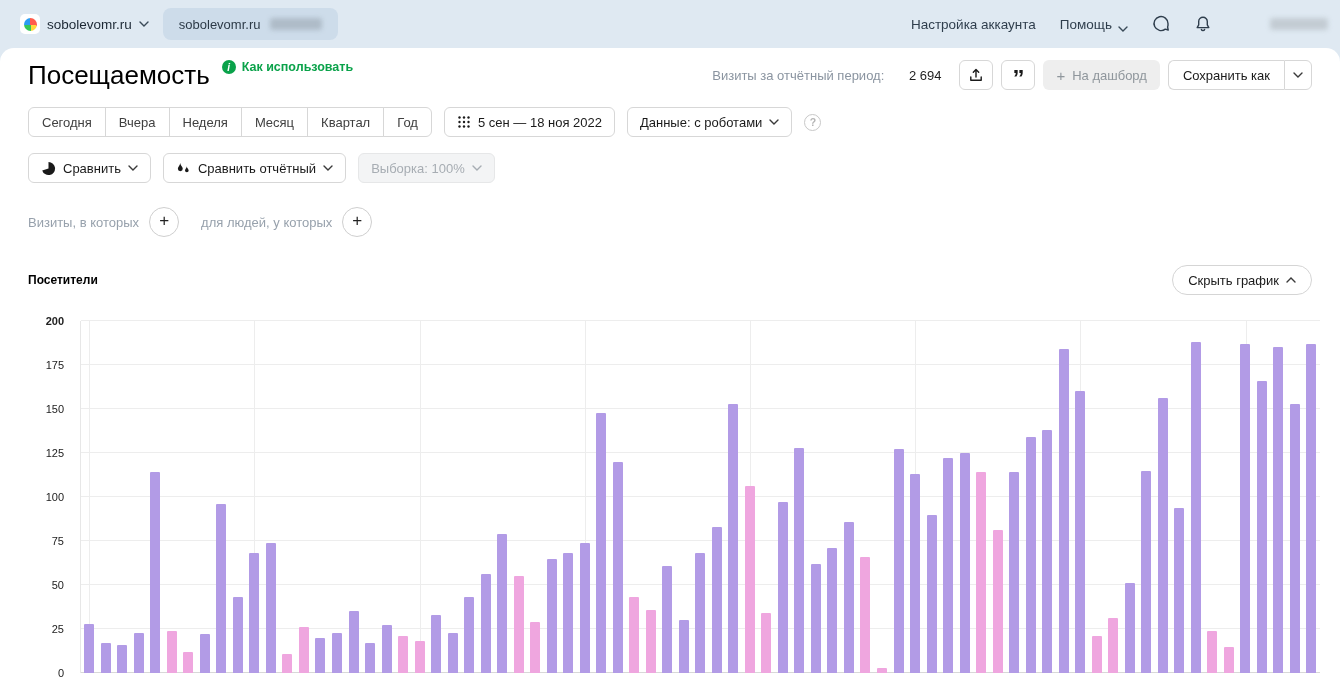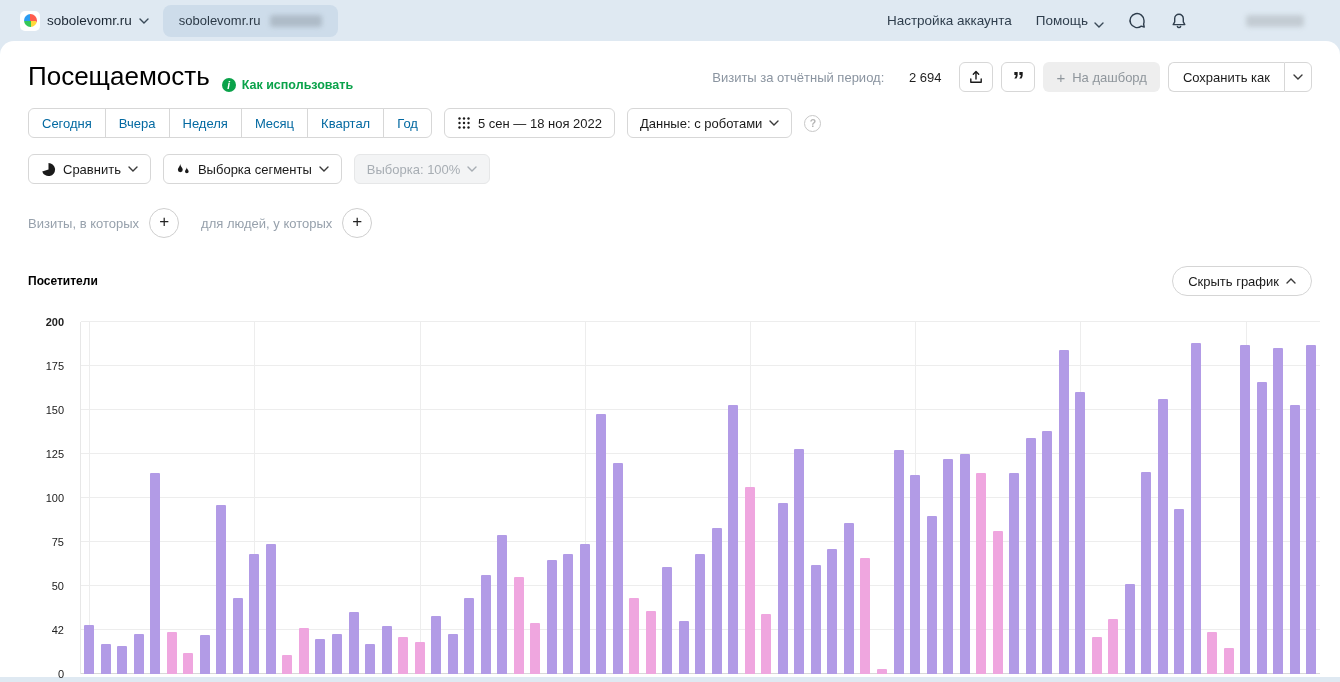--- a/index.html
+++ b/index.html
@@ -1,58 +1,58 @@
 <!DOCTYPE html>
 <html><head>
 <meta charset="utf-8">
 <style>
   * { box-sizing: border-box; margin: 0; padding: 0; }
   html,body { width:1340px; height:682px; overflow:hidden; }
   body { font-family:"Liberation Sans", sans-serif; background:#dfe9f2; color:#1a1a1a; }
 
   
-  .topbar { height:41px; display:flex; align-items:center; padding:0 36px 0 10px; }
+  .topbar { height:48px; display:flex; align-items:center; padding:0 12px 0 10px; }
   .switcher { display:flex; align-items:center; gap:7px; padding:0 10px; height:32px; cursor:pointer; }
   .logo-tile { width:20px; height:20px; background:#fff; border-radius:5px; display:grid; place-items:center; }
   .logo-pie { width:13px; height:13px; border-radius:50%;
     background:conic-gradient(#ff5c4d 0 100deg, #ffd93b 100deg 180deg, #35c759 180deg 265deg, #2b9cf2 265deg 360deg); }
   .switcher-label { font-size:13.5px; color:#1c2834; }
   .tab { display:flex; align-items:center; gap:10px; height:32px; padding:0 16px; background:#cddcea; border-radius:8px; margin-left:4px; cursor:pointer; }
   .tab-label { font-size:13px; color:#2c3a47; }
   .redact { background:#a9b6c2; border-radius:3px; filter:blur(2.5px); opacity:.85; }
   .topbar-right { margin-left:auto; display:flex; align-items:center; gap:24px; font-size:13.5px; color:#2f3e4d; }
   .nav-link { cursor:pointer; }
   .help { display:flex; align-items:flex-end; gap:6px; cursor:pointer; }
   .icon18 { width:18px; height:18px; display:block; }
   .avatar-wrap { display:flex; align-items:center; gap:8px; }
   .avatar { width:26px; height:26px; border-radius:50%; overflow:hidden; }
   .avatar-inner { width:100%; height:100%; background:linear-gradient(135deg,#ecbd85,#b9825a 60%,#8a5a3d); filter:blur(1.5px); }
 
   
   .main { background:#fff; border-radius:14px 14px 0 0; height:636px; padding:0 28px; }
 
-  .title-row { display:flex; align-items:flex-end; padding-top:20px; }
+  .title-row { display:flex; align-items:flex-start; padding-top:12px; }
   h1 { font-size:26px; font-weight:500; color:#000; }
   .how-to { display:flex; align-items:center; gap:6px; margin-left:12px; color:#0aa24a; font-size:12.5px; font-weight:700; cursor:pointer; text-decoration:none; }
   .info-ic { width:14px; height:14px; border-radius:50%; background:#0aa24a; color:#fff; font-size:10px; font-weight:700; display:grid; place-items:center; font-style:italic; }
   .title-right { margin-left:auto; display:flex; align-items:center; gap:8px; }
   .visits { font-size:13px; margin-right:10px; }
   .vlab { color:#8a94a0; }
   .vval { color:#1f1f1f;margin-left:21px; }
   .icon-btn { width:34px; height:30px; border:1px solid #d7d7d7; border-radius:6px; background:#fff; display:grid; place-items:center; cursor:pointer; }
   .quotes-glyph { font-size:24px; line-height:10px; color:#1a1a1a; font-weight:700; transform:translateY(4px); }
   .btn-dashboard { height:30px; padding:0 13px; border:none; border-radius:6px; background:#eeeeee; color:#8f969c; font-size:13px; display:flex; align-items:center; gap:7px; cursor:pointer; font-family:inherit; }
   .btn-dashboard .plus { font-size:15px; line-height:1; }
   .save-group { display:flex; }
   .save-main { height:30px; padding:0 14px; border:1px solid #d7d7d7; border-right:none; border-radius:6px 0 0 6px; background:#fff; font-size:13px; color:#1a1a1a; cursor:pointer; font-family:inherit; }
   .save-caret { width:28px; height:30px; border:1px solid #d7d7d7; border-radius:0 6px 6px 0; background:#fff; display:grid; place-items:center; cursor:pointer; }
 
   .filter-row { display:flex; align-items:center; gap:12px; margin-top:16px; }
   #period-group { display:flex; }
-  .pbtn { height:30px; padding:0 13px; border:1px solid #d7d7d7; background:#fff; font-size:13px; color:#0369a1; margin-left:-1px; cursor:pointer; font-family:inherit; }
+  .pbtn { height:30px; padding:0 13px; border:1px solid #d7d7d7; background:#fff; font-size:13px; color:#404040; margin-left:-1px; cursor:pointer; font-family:inherit; }
   .pbtn:first-child { border-radius:6px 0 0 6px; margin-left:0; }
   .pbtn:last-child { border-radius:0 6px 6px 0; }
   .btn { height:30px; padding:0 12px; border:1px solid #d7d7d7; border-radius:6px; background:#fff; font-size:13px; color:#1a1a1a; display:flex; align-items:center; gap:7px; cursor:pointer; font-family:inherit; }
   .btn.disabled { background:#f3f4f5; border-color:#e6e7e8; color:#a7adb3; }
   .btn.disabled svg path { stroke:#a7adb3; }
   .q-icon { width:17px; height:17px; border-radius:50%; border:1.5px solid #c8c8c8; color:#b5b5b5; font-size:10.5px; font-weight:700; display:grid; place-items:center; cursor:pointer; }
 
   .cond-row { display:flex; align-items:center; gap:10px; margin-top:24px; font-size:13px; color:#97a1ac; }
   .plus-btn { width:30px; height:30px; border-radius:50%; border:1px solid #cfcfcf; background:#fff; font-size:17px; color:#222; display:grid; place-items:center; cursor:pointer; padding-bottom:2px; }
   .cond-gap { width:2px; }
@@ -190,21 +190,21 @@
       <span>Сравнить</span>
       <svg width="10" height="6" viewBox="0 0 10 6">
           <path d="M1 1l4 4 4-4" stroke="#3a3a3a" stroke-width="1.4" fill="none" stroke-linecap="round"></path>
         </svg>
     </button>
     <button class="btn">
       <svg width="15" height="15" viewBox="0 0 16 16">
           <path d="M4.5 2C4.5 4.6 2 5.6 2 8.2a2.6 2.6 0 0 0 5.2 0C7.2 5.6 4.5 4.6 4.5 2Z" fill="#1a1a1a"></path>
           <path d="M11.5 5.5c0 1.9-1.9 2.7-1.9 4.6a1.95 1.95 0 0 0 3.9 0c0-1.9-2-2.7-2-4.6Z" fill="#1a1a1a"></path>
         </svg>
-      <span>Выборка сегменты</span>
+      <span>Сравнить отчётный</span>
       <svg width="10" height="6" viewBox="0 0 10 6">
           <path d="M1 1l4 4 4-4" stroke="#3a3a3a" stroke-width="1.4" fill="none" stroke-linecap="round"></path>
         </svg>
     </button>
     <button class="btn disabled">
       <span>Выборка: 100%</span>
       <svg width="10" height="6" viewBox="0 0 10 6">
           <path d="M1 1l4 4 4-4" stroke="#a7adb3" stroke-width="1.4" fill="none" stroke-linecap="round"></path>
         </svg>
     </button>
@@ -224,21 +224,21 @@
       <span>Скрыть график</span>
       <svg width="10" height="6" viewBox="0 0 10 6">
           <path d="M1 5l4-4 4 4" stroke="#3a3a3a" stroke-width="1.4" fill="none" stroke-linecap="round"></path>
         </svg>
     </button>
   </div>
 
   <div class="chart">
     <div id="yaxis" class="yaxis">
         <div class="ylab" style="bottom: calc(0% - 7px);">0</div>
-        <div class="ylab" style="bottom: calc(12.5% - 7px);">42</div>
+        <div class="ylab" style="bottom: calc(12.5% - 7px);">25</div>
         <div class="ylab" style="bottom: calc(25% - 7px);">50</div>
         <div class="ylab" style="bottom: calc(37.5% - 7px);">75</div>
         <div class="ylab" style="bottom: calc(50% - 7px);">100</div>
         <div class="ylab" style="bottom: calc(62.5% - 7px);">125</div>
         <div class="ylab" style="bottom: calc(75% - 7px);">150</div>
         <div class="ylab" style="bottom: calc(87.5% - 7px);">175</div>
         <div class="ylab" style="bottom: calc(100% - 7px); font-weight: bold;">200</div>
       </div>
     <div id="plot" class="plot">
       <div id="bars">

